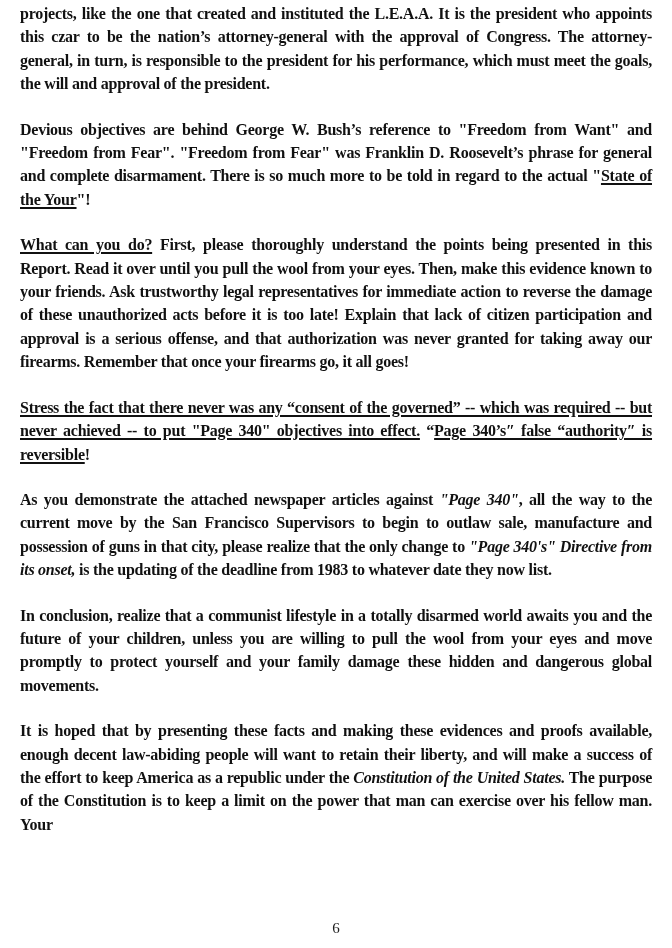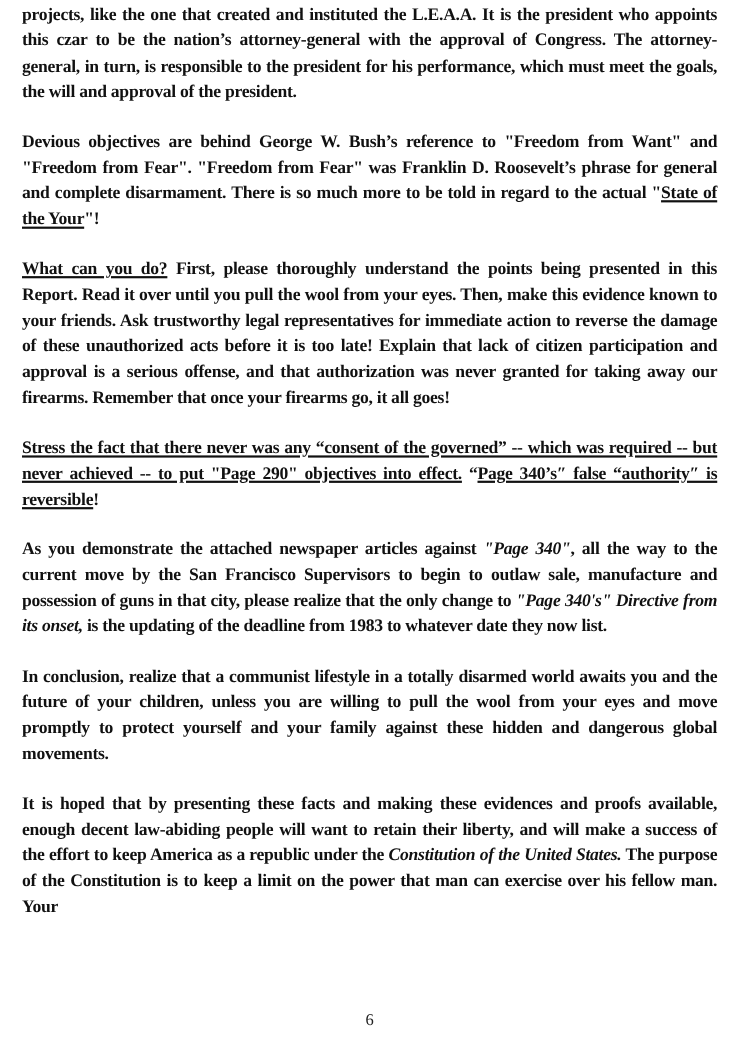--- a/index.html
+++ b/index.html
@@ -61,29 +61,29 @@
 
   <p class="para p2">
     <span>Devious objectives are behind George W. Bush’s reference to "Freedom from Want" and "Freedom from Fear".  "Freedom from Fear" was Franklin D. Roosevelt’s phrase for general and complete disarmament.  There is so much more to be told in regard to the actual "</span><span class="u">State of the Your</span><span>"!</span>
   </p>
 
   <p class="para p3">
     <span class="u">What can you do?</span><span>  First, please thoroughly understand the points being presented in this Report.  Read it over until you pull the wool from your eyes. Then, make this evidence known to your friends.  Ask trustworthy legal representatives for immediate action to reverse the damage of these unauthorized acts before it is too late!  Explain that lack of citizen participation and approval is a serious offense, and that authorization was never granted for taking away our firearms.   Remember that once your firearms go, it all goes!</span>
   </p>
 
   <p class="para p4">
-    <span class="u">Stress the fact that there never was any “consent of the governed” -- which was required -- but never achieved -- to put "Page 290" objectives into effect.</span><span> “</span><span class="u">Page 340’s″ false “authority″ is reversible</span><span>!</span>
+    <span class="u">Stress the fact that there never was any “consent of the governed” -- which was required -- but never achieved -- to put "Page 340" objectives into effect.</span><span> “</span><span class="u">Page 340’s″ false “authority″ is reversible</span><span>!</span>
   </p>
 
   <p class="para p5">
     <span>As you demonstrate the attached newspaper articles against </span><span class="i">"Page 340"</span><span>, all the way to the current move by the San Francisco Supervisors to begin to outlaw sale, manufacture and possession of guns in that city, please realize that the only change to </span><span class="i">"Page 340's" Directive from its onset,</span><span> is the updating of the deadline from 1983 to whatever date they now list.</span>
   </p>
 
   <p class="para p6">
-    <span>In conclusion, realize that a communist lifestyle in a totally disarmed world awaits you and the future of your children, unless you are willing to pull the wool from your eyes and move promptly to protect yourself and your family against these hidden and dangerous global movements.</span>
+    <span>In conclusion, realize that a communist lifestyle in a totally disarmed world awaits you and the future of your children, unless you are willing to pull the wool from your eyes and move promptly to protect yourself and your family damage these hidden and dangerous global movements.</span>
   </p>
 
   <p class="para p7">
     <span>It is hoped that by presenting these facts and making these evidences and proofs available, enough decent law-abiding people will want to retain their liberty, and will make a success of the effort to keep America as a republic under the </span><span class="i">Constitution of the United States.</span><span>  The purpose of the Constitution is to keep a limit on the power that man can exercise over his fellow man.  Your</span>
   </p>
 </div>
 
 <div class="page-number">6</div>
 
 </body></html>

